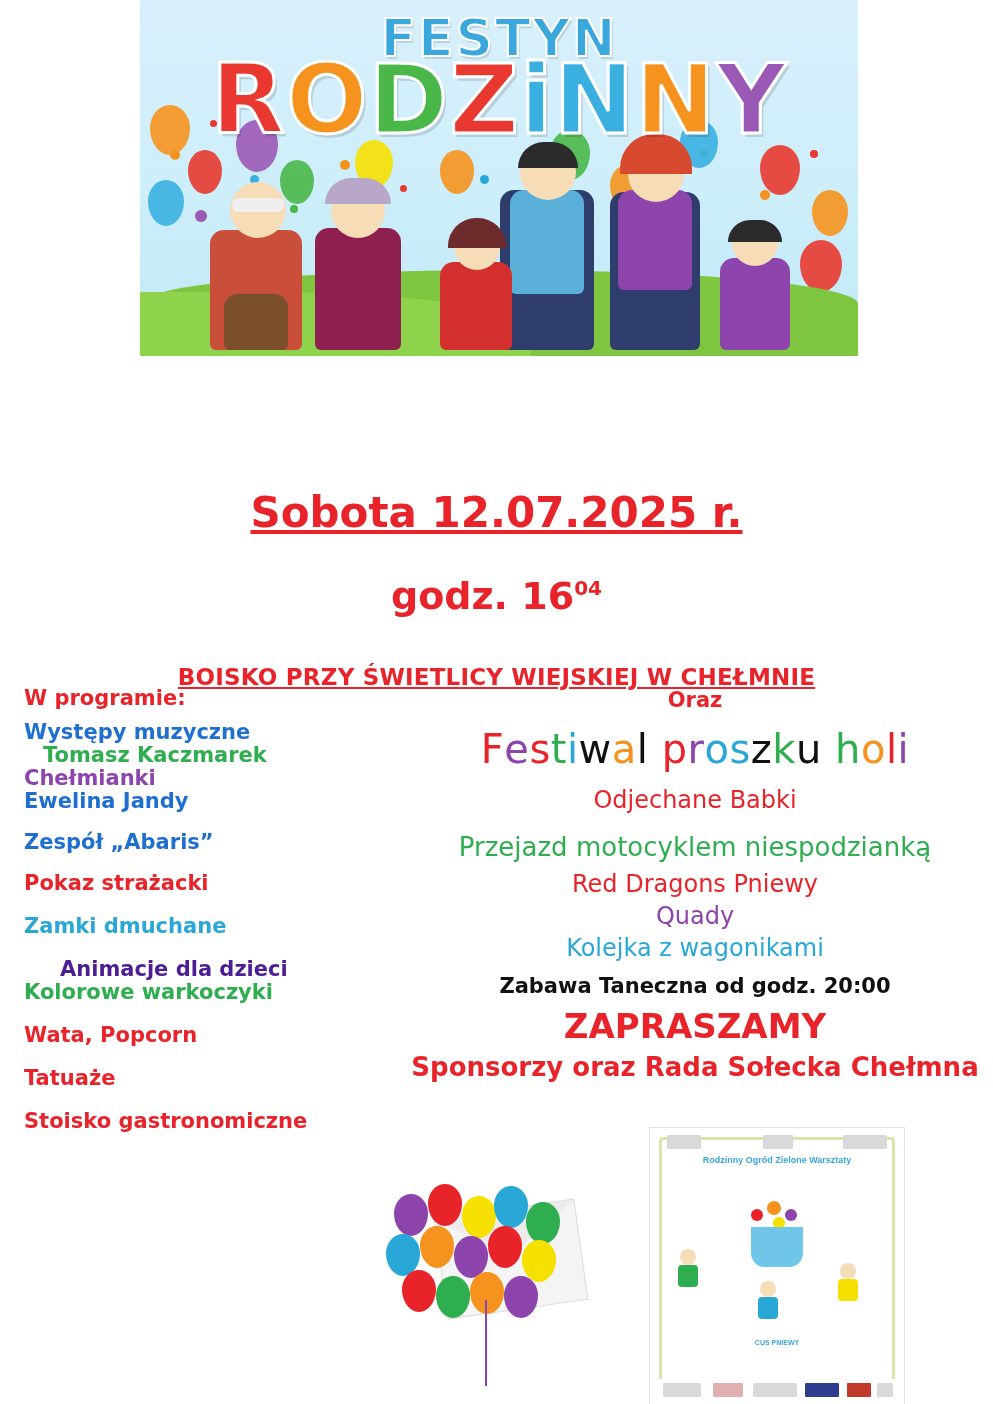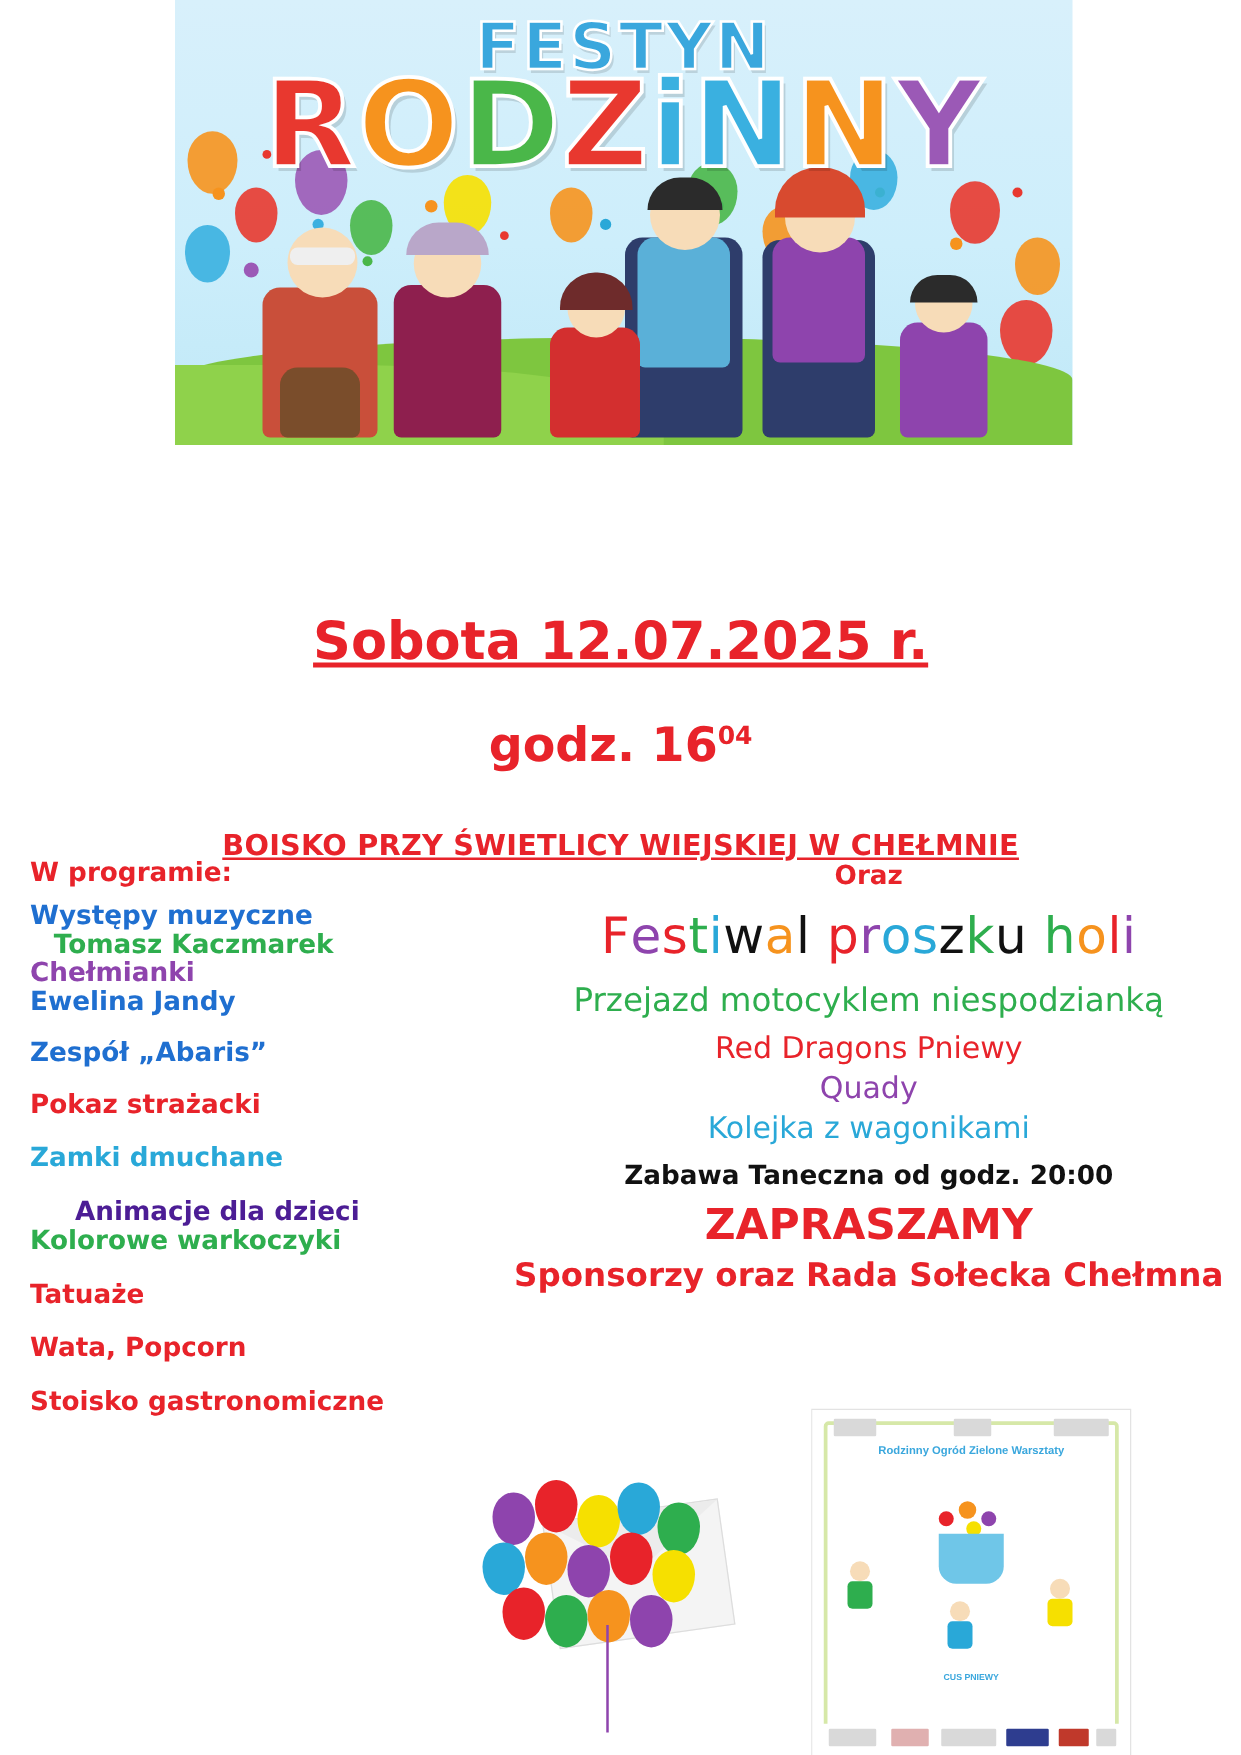--- a/index.html
+++ b/index.html
@@ -436,30 +436,31 @@
   <div class="row" style="color:#e8232a;">W programie:</div>
   <div class="row tight" style="color:#1f6fd0;">Występy muzyczne</div>
   <div class="row tight" style="color:#2eae4e;margin-left:19px;">Tomasz Kaczmarek</div>
   <div class="row tight" style="color:#8e44ad;">Chełmianki</div>
   <div class="row" style="color:#1f6fd0;margin-bottom:20px;">Ewelina Jandy</div>
   <div class="row" style="color:#1f6fd0;margin-bottom:20px;">Zespół „Abaris”</div>
   <div class="row" style="color:#e8232a;margin-bottom:22px;">Pokaz strażacki</div>
   <div class="row" style="color:#29a8d8;margin-bottom:22px;">Zamki dmuchane</div>
   <div class="row tight" style="color:#4c1d95;margin-left:36px;">Animacje dla dzieci</div>
   <div class="row" style="color:#2eae4e;margin-bottom:22px;">Kolorowe warkoczyki</div>
+  <div class="row" style="color:#e8232a;margin-bottom:22px;">Wata, Popcorn</div>
   <div class="row" style="color:#e8232a;margin-bottom:22px;">Tatuaże</div>
-  <div class="row" style="color:#e8232a;margin-bottom:22px;">Wata, Popcorn</div>
   <div class="row" style="color:#e8232a;">Stoisko gastronomiczne</div>
 </div>
 
 <div class="right-col">
   <div class="oraz">Oraz</div>
   <div class="festiwal">
     <span style="color:#e8232a">F</span><span style="color:#8e44ad">e</span><span style="color:#e8232a">s</span><span style="color:#2eae4e">t</span><span style="color:#29a8d8">i</span><span style="color:#111111">w</span><span style="color:#f6931e">a</span><span style="color:#111111">l</span><span style="white-space:pre"> </span><span style="color:#e8232a">p</span><span style="color:#8e44ad">r</span><span style="color:#29a8d8">o</span><span style="color:#29a8d8">s</span><span style="color:#111111">z</span><span style="color:#2eae4e">k</span><span style="color:#111111">u</span><span style="white-space:pre"> </span><span style="color:#2eae4e">h</span><span style="color:#f6931e">o</span><span style="color:#e8232a">l</span><span style="color:#8e44ad">i</span>
   </div>
+  <div class="odjechane">Odjechane Babki</div>
   <div class="przejazd">Przejazd motocyklem niespodzianką</div>
   <div class="reddragons">Red Dragons Pniewy</div>
   <div class="quady">Quady</div>
   <div class="kolejka">Kolejka z wagonikami</div>
   <div class="zabawa">Zabawa Taneczna od godz. 20:00</div>
   <div class="zapraszamy">ZAPRASZAMY</div>
   <div class="sponsors">Sponsorzy oraz Rada Sołecka Chełmna</div>
 </div>
 
 <div class="balloons-art">

